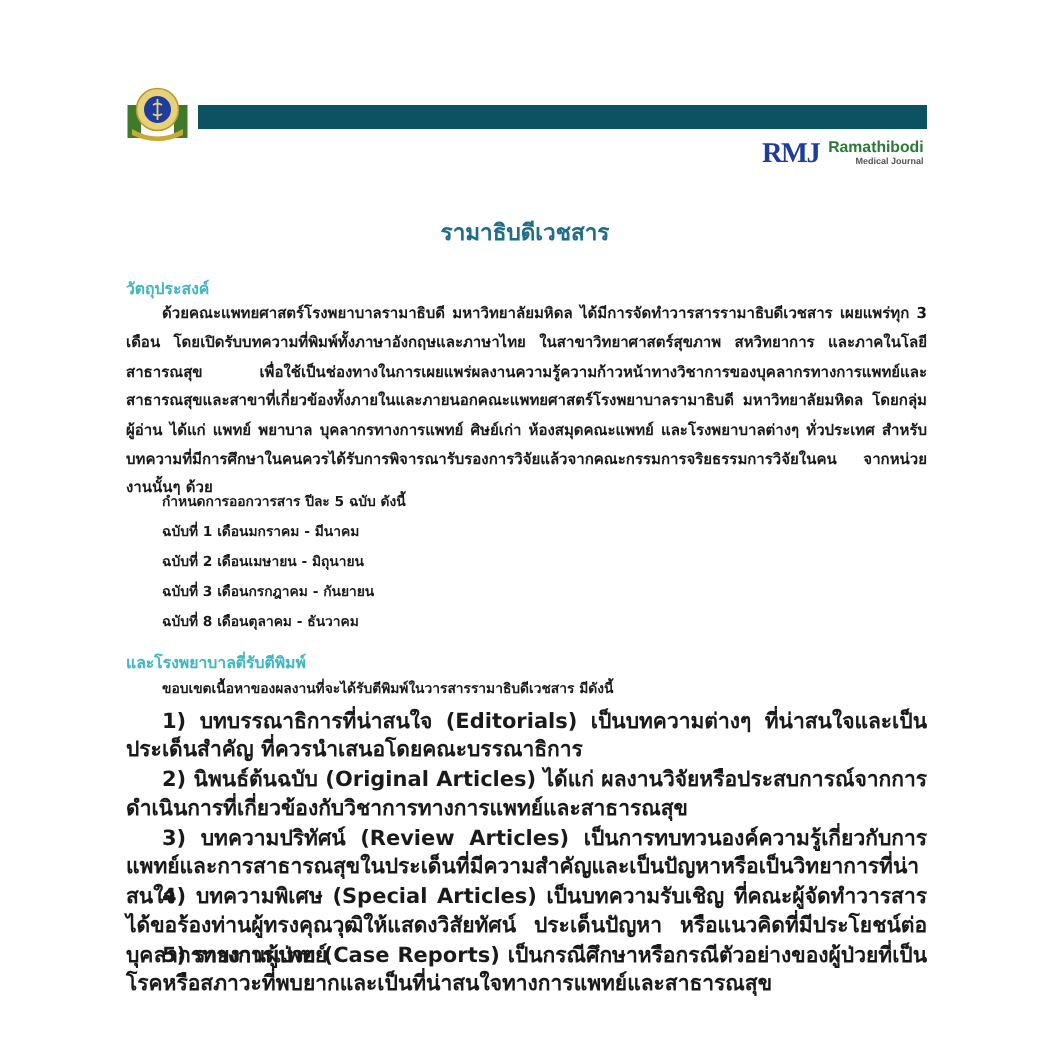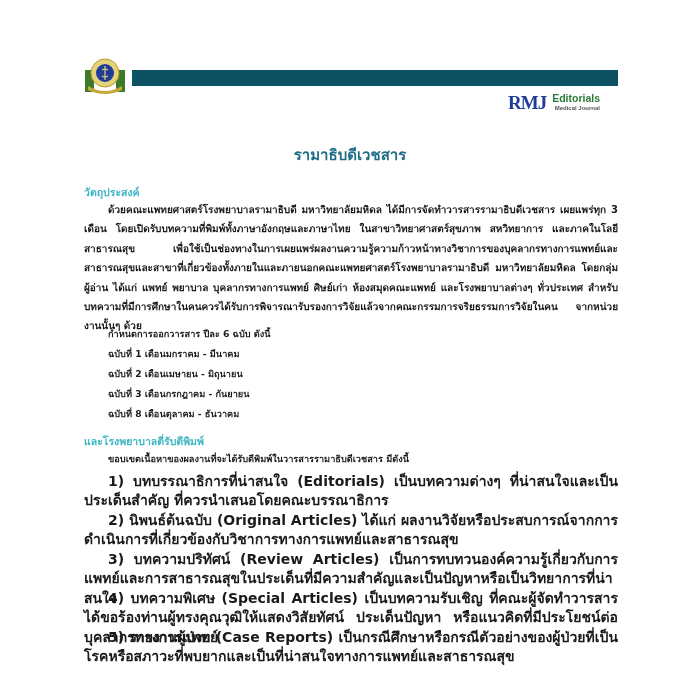--- a/index.html
+++ b/index.html
@@ -31,31 +31,31 @@
     <circle cx="21" cy="17" r="14" fill="#e6d27a" stroke="#b89a2e" stroke-width="1"></circle>
     <circle cx="21" cy="17" r="9" fill="#1f3c9a"></circle>
     <path d="M21 10 L21 24 M18 14 Q21 12 24 14 M18 20 Q21 22 24 20" stroke="#e6d27a" stroke-width="1.2" fill="none"></path>
   </svg>
 
   <div class="banner"></div>
 
   <div class="rmj">
     <span class="rmj-letters">RMJ</span>
     <div class="rmj-name">
-      <span class="n1">Editorials</span>
+      <span class="n1">Ramathibodi</span>
       <span class="n2">Medical Journal</span>
     </div>
   </div>
 
   <div class="title">รามาธิบดีเวชสาร</div>
 
   <div class="h" style="top:168px;">วัตถุประสงค์</div>
   <div class="para indent" style="top:184px;">ด้วยคณะแพทยศาสตร์โรงพยาบาลรามาธิบดี มหาวิทยาลัยมหิดล ได้มีการจัดทำวารสารรามาธิบดีเวชสาร เผยแพร่ทุก 3 เดือน โดยเปิดรับบทความที่พิมพ์ทั้งภาษาอังกฤษและภาษาไทย ในสาขาวิทยาศาสตร์สุขภาพ สหวิทยาการ และภาคในโลยีสาธารณสุข เพื่อใช้เป็นช่องทางในการเผยแพร่ผลงานความรู้ความก้าวหน้าทางวิชาการของบุคลากรทางการแพทย์และสาธารณสุขและสาขาที่เกี่ยวข้องทั้งภายในและภายนอกคณะแพทยศาสตร์โรงพยาบาลรามาธิบดี มหาวิทยาลัยมหิดล โดยกลุ่มผู้อ่าน ได้แก่ แพทย์ พยาบาล บุคลากรทางการแพทย์ ศิษย์เก่า ห้องสมุดคณะแพทย์ และโรงพยาบาลต่างๆ ทั่วประเทศ สำหรับบทความที่มีการศึกษาในคนควรได้รับการพิจารณารับรองการวิจัยแล้วจากคณะกรรมการจริยธรรมการวิจัยในคน จากหน่วยงานนั้นๆ ด้วย</div>
 
-  <div class="line" style="top:310px;">กำหนดการออกวารสาร ปีละ 6 ฉบับ ดังนี้</div>
+  <div class="line" style="top:310px;">กำหนดการออกวารสาร ปีละ 5 ฉบับ ดังนี้</div>
   <div class="line" style="top:330px;">ฉบับที่ 1 เดือนมกราคม - มีนาคม</div>
   <div class="line" style="top:350px;">ฉบับที่ 2 เดือนเมษายน - มิถุนายน</div>
   <div class="line" style="top:370px;">ฉบับที่ 3 เดือนกรกฎาคม - กันยายน</div>
   <div class="line" style="top:390px;">ฉบับที่ 8 เดือนตุลาคม - ธันวาคม</div>
 
   <div class="h" style="top:417px;">และโรงพยาบาลตี่รับตีพิมพ์</div>
   <div class="line" style="top:435px;">ขอบเขตเนื้อหาของผลงานที่จะได้รับตีพิมพ์ในวารสารรามาธิบดีเวชสาร มีดังนี้</div>
 
   <div class="item" style="top:456px;">1) บทบรรณาธิการที่น่าสนใจ (Editorials) เป็นบทความต่างๆ ที่น่าสนใจและเป็นประเด็นสำคัญ ที่ควรนำเสนอโดยคณะบรรณาธิการ</div>
   <div class="item" style="top:495px;">2) นิพนธ์ต้นฉบับ (Original Articles) ได้แก่ ผลงานวิจัยหรือประสบการณ์จากการดำเนินการที่เกี่ยวข้องกับวิชาการทางการแพทย์และสาธารณสุข</div>

